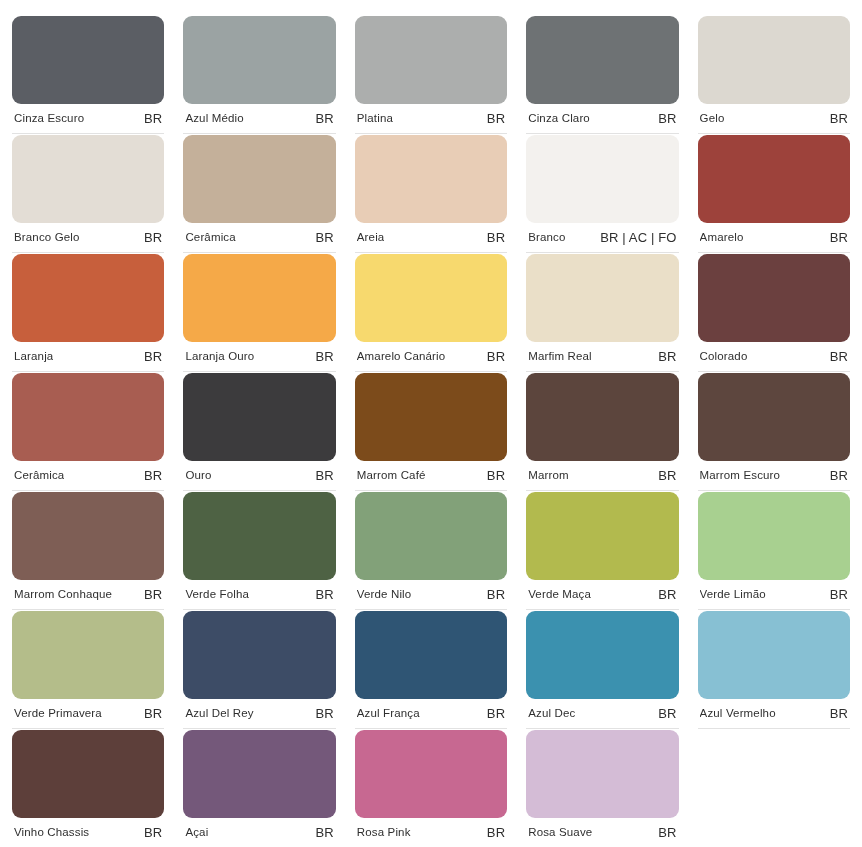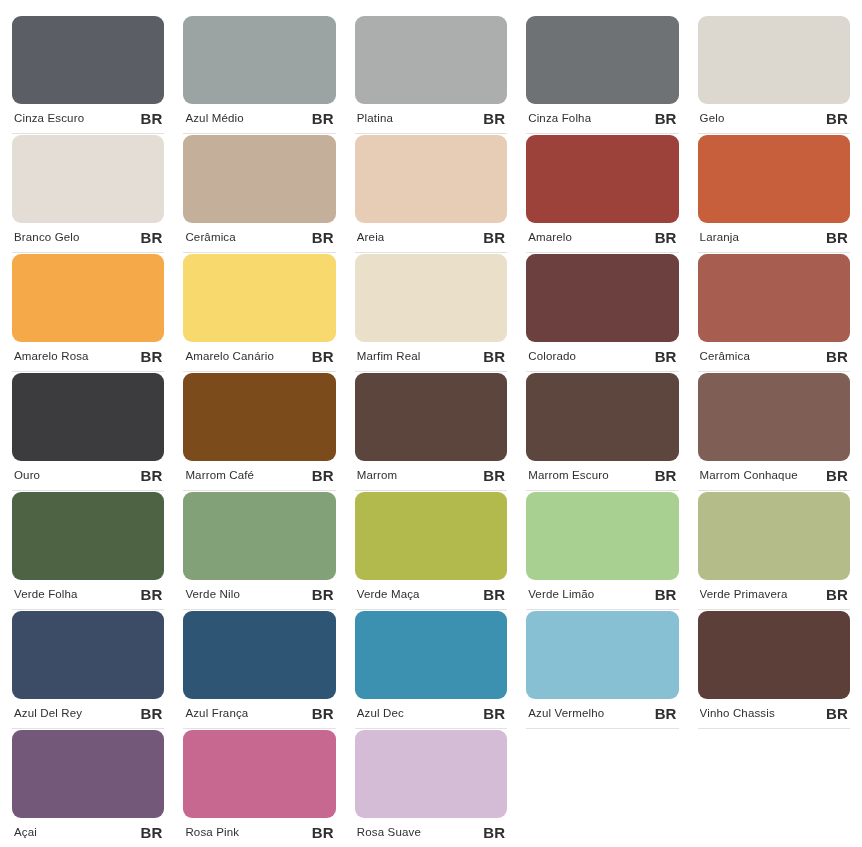--- a/index.html
+++ b/index.html
@@ -60,27 +60,26 @@
     font-size: 11.5px;
     color: #2f2f2f;
     letter-spacing: 0.15px;
     white-space: nowrap;
     overflow: hidden;
     text-overflow: ellipsis;
     line-height: 1;
   }
 
   .swatch-code {
-    font-size: 15px;
+    font-size: 13px;
     color: #2f2f2f;
     letter-spacing: 0.15px;
     white-space: nowrap;
     margin-left: 8px;
     line-height: 1;
-    font-weight: bold;
   }
 </style>
 </head>
 <body>
 
 <div id="palette-page">
   <div id="swatch-grid">
       <div class="swatch-card">
         <div class="swatch-chip" style="background-color: rgb(91, 94, 100);"></div>
         <div class="swatch-meta">
@@ -98,21 +97,21 @@
       <div class="swatch-card">
         <div class="swatch-chip" style="background-color: rgb(172, 174, 173);"></div>
         <div class="swatch-meta">
           <span class="swatch-name">Platina</span>
           <span class="swatch-code">BR</span>
         </div>
       </div>
       <div class="swatch-card">
         <div class="swatch-chip" style="background-color: rgb(110, 114, 116);"></div>
         <div class="swatch-meta">
-          <span class="swatch-name">Cinza Folha</span>
+          <span class="swatch-name">Cinza Claro</span>
           <span class="swatch-code">BR</span>
         </div>
       </div>
       <div class="swatch-card">
         <div class="swatch-chip" style="background-color: rgb(220, 216, 208);"></div>
         <div class="swatch-meta">
           <span class="swatch-name">Gelo</span>
           <span class="swatch-code">BR</span>
         </div>
       </div>
@@ -131,37 +130,44 @@
         </div>
       </div>
       <div class="swatch-card">
         <div class="swatch-chip" style="background-color: rgb(232, 205, 182);"></div>
         <div class="swatch-meta">
           <span class="swatch-name">Areia</span>
           <span class="swatch-code">BR</span>
         </div>
       </div>
       <div class="swatch-card">
+        <div class="swatch-chip" style="background-color: rgb(243, 241, 238);"></div>
+        <div class="swatch-meta">
+          <span class="swatch-name">Branco</span>
+          <span class="swatch-code">BR | AC | FO</span>
+        </div>
+      </div>
+      <div class="swatch-card">
         <div class="swatch-chip" style="background-color: rgb(157, 66, 59);"></div>
         <div class="swatch-meta">
           <span class="swatch-name">Amarelo</span>
           <span class="swatch-code">BR</span>
         </div>
       </div>
       <div class="swatch-card">
         <div class="swatch-chip" style="background-color: rgb(199, 95, 60);"></div>
         <div class="swatch-meta">
           <span class="swatch-name">Laranja</span>
           <span class="swatch-code">BR</span>
         </div>
       </div>
       <div class="swatch-card">
         <div class="swatch-chip" style="background-color: rgb(245, 169, 72);"></div>
         <div class="swatch-meta">
-          <span class="swatch-name">Amarelo Rosa</span>
+          <span class="swatch-name">Laranja Ouro</span>
           <span class="swatch-code">BR</span>
         </div>
       </div>
       <div class="swatch-card">
         <div class="swatch-chip" style="background-color: rgb(247, 217, 110);"></div>
         <div class="swatch-meta">
           <span class="swatch-name">Amarelo Canário</span>
           <span class="swatch-code">BR</span>
         </div>
       </div>

